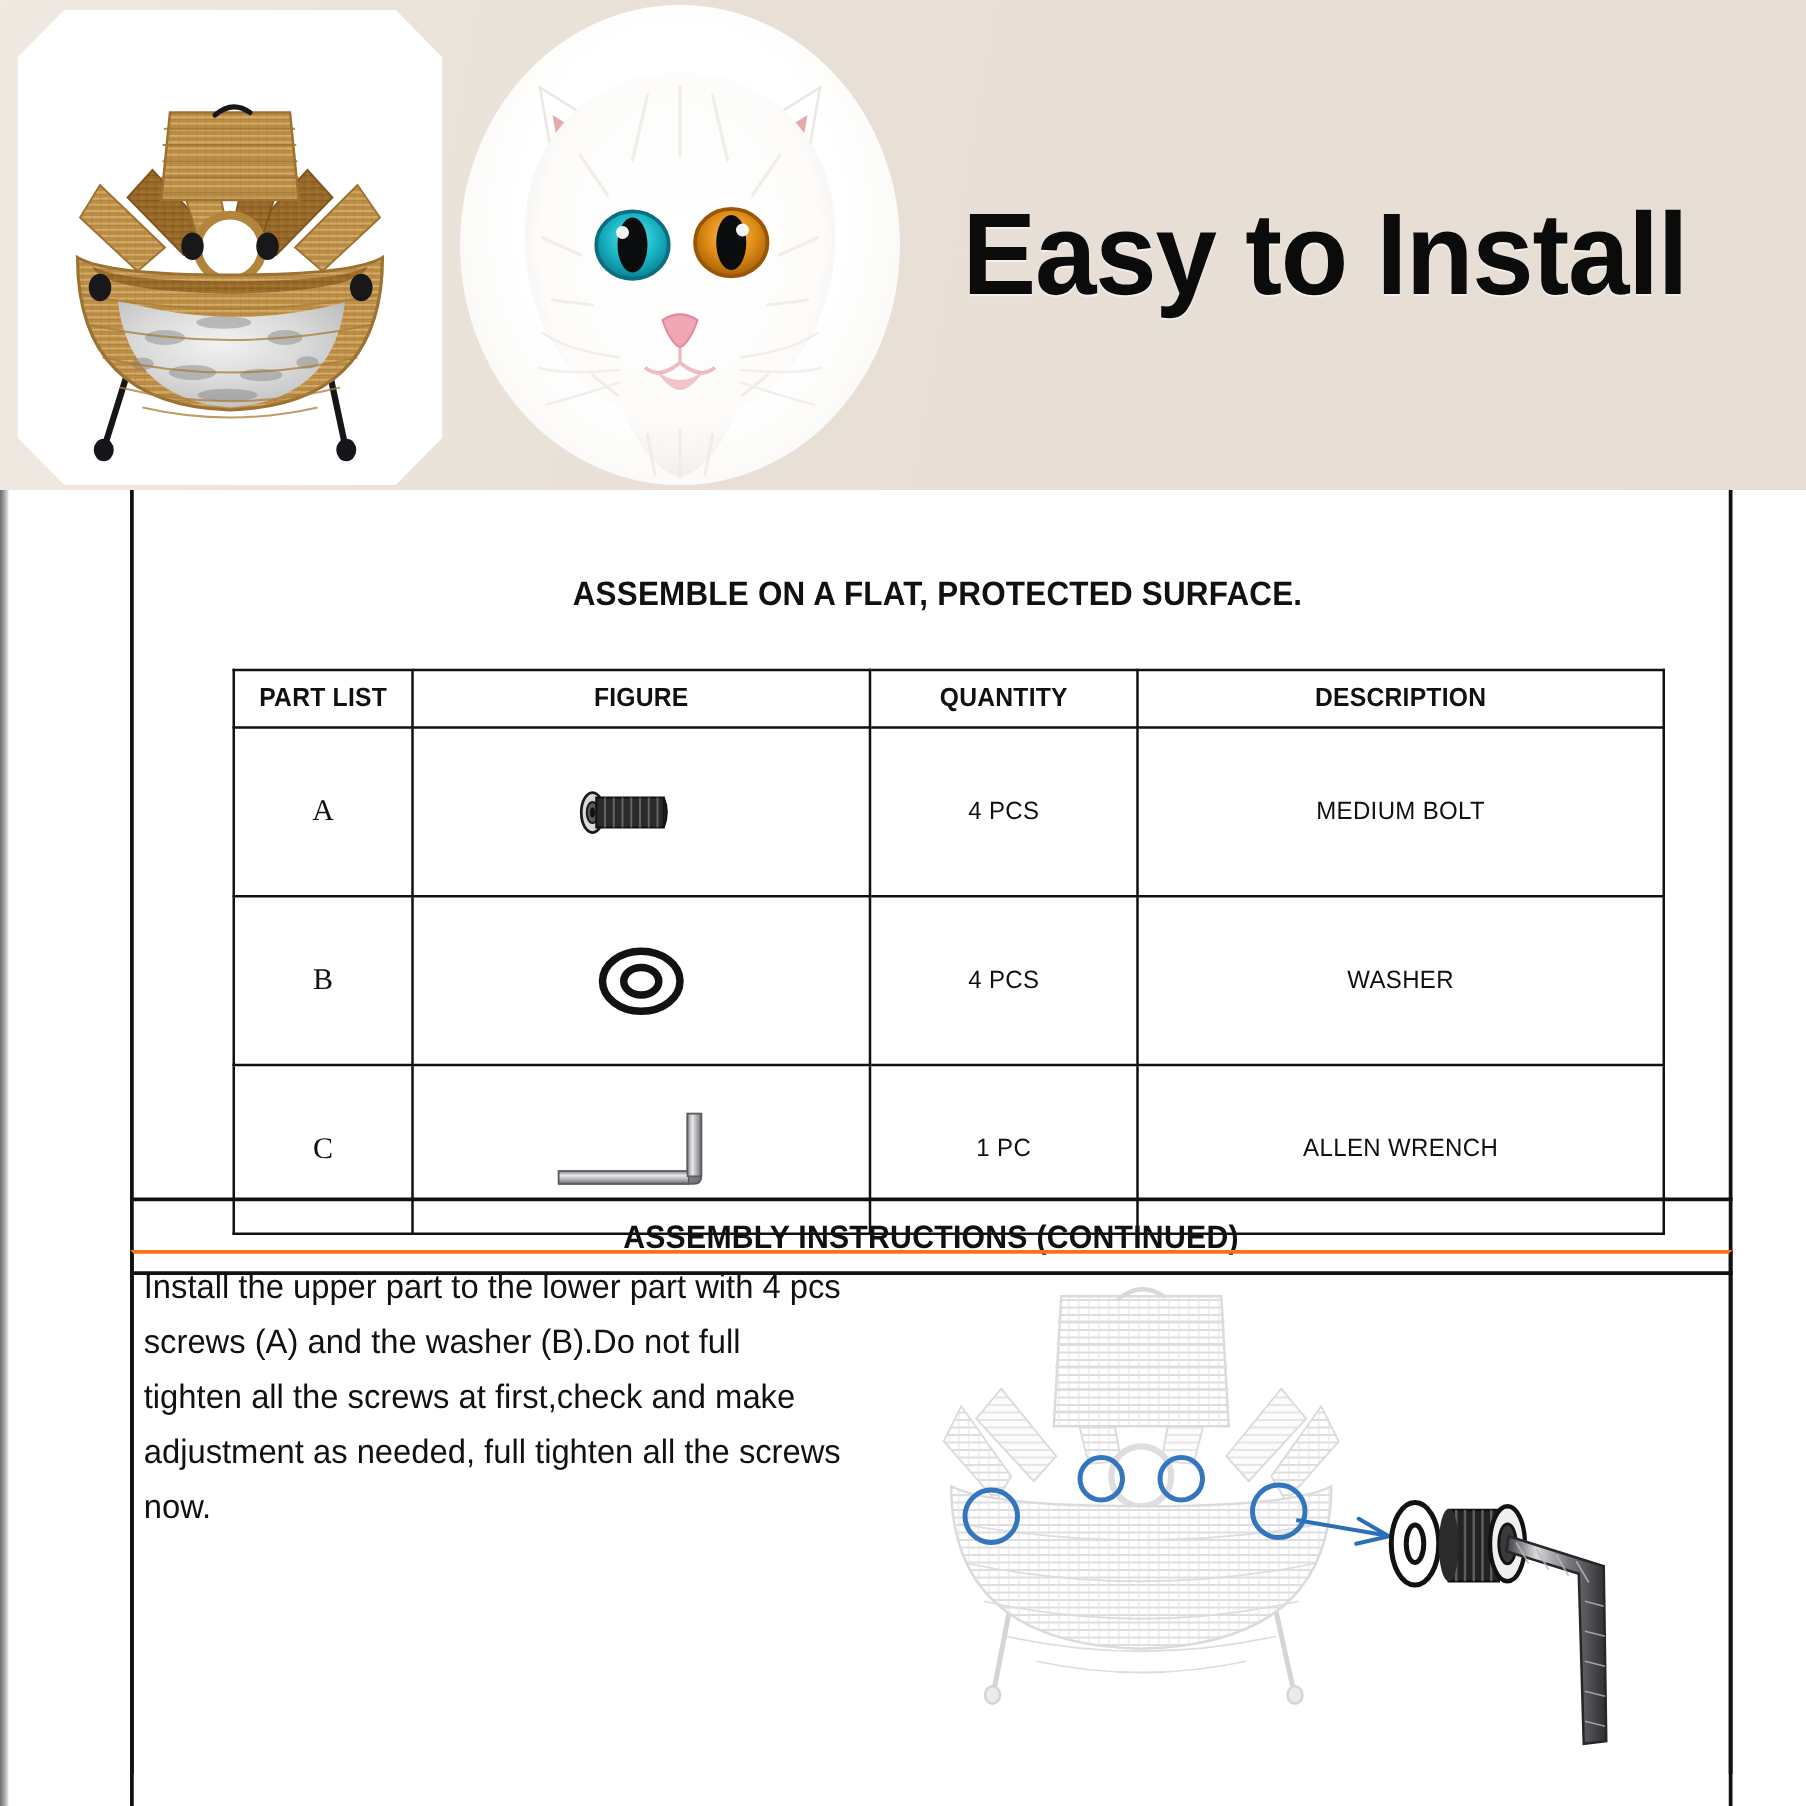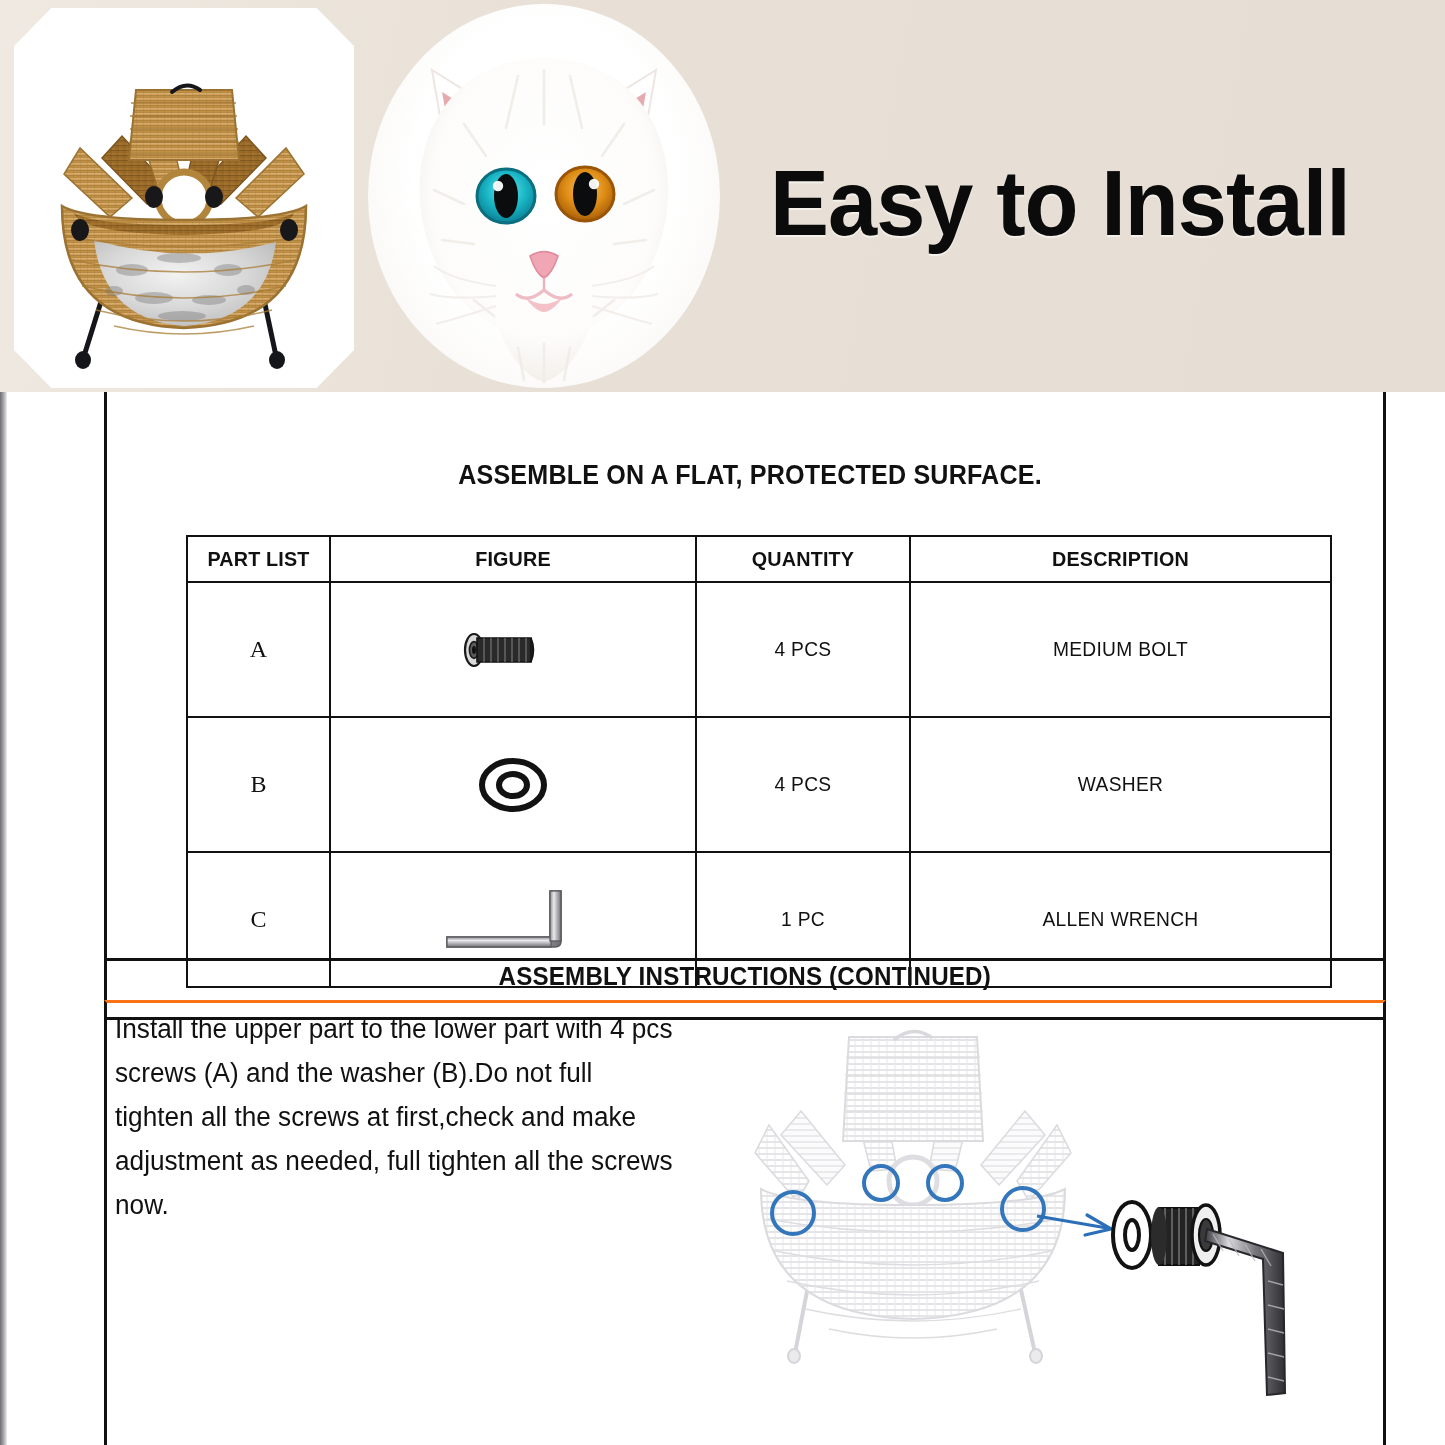--- a/index.html
+++ b/index.html
@@ -167,20 +167,21 @@
     position: absolute;
     left: 104px;
     top: 566px;
     width: 1282px;
     height: 62px;
     border: 3px solid #111111;
     border-left: none;
     border-right: none;
     box-sizing: border-box;
     display: flex;
+    align-items: center;
     justify-content: center;
   }
   .instr-band-title {
     font-size: 26px;
     font-weight: 700;
     color: #111111;
     transform: scaleX(0.93);
     letter-spacing: 0.2px;
   }
 

